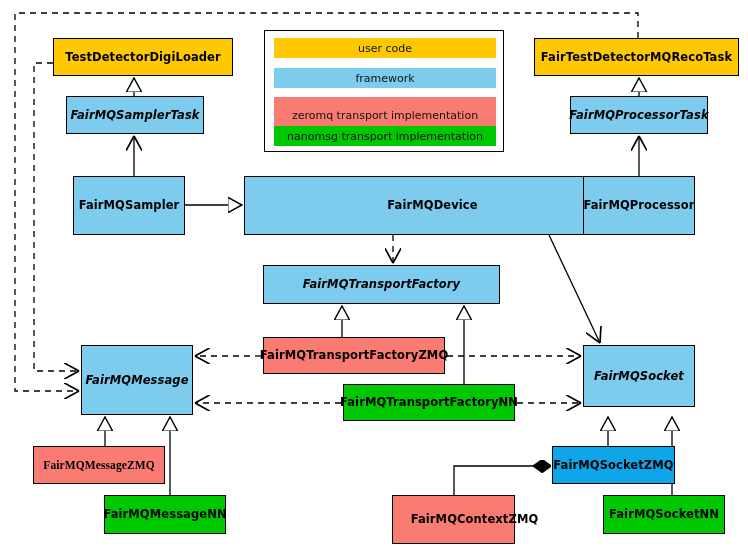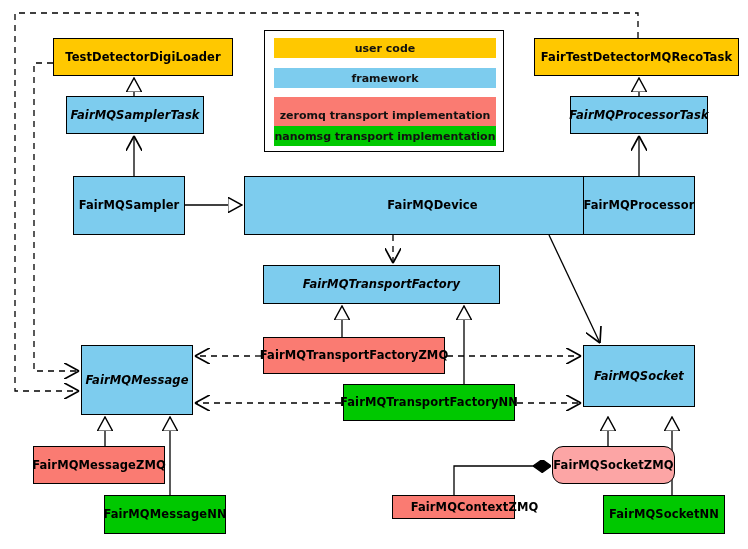--- a/index.html
+++ b/index.html
@@ -3,21 +3,21 @@
 <meta charset="utf-8">
 <style>
   html,body{margin:0;padding:0;background:#ffffff;}
   body{width:748px;height:549px;overflow:hidden;font-family:"DejaVu Sans",sans-serif;}
   #diagram{position:relative;width:748px;height:549px;background:#fff;}
   svg{position:absolute;left:0;top:0;}
   .node{position:absolute;box-sizing:border-box;border:1.4px solid #000;display:flex;align-items:center;justify-content:center;text-align:center;}
   .node span{font-size:11.5px;font-weight:bold;color:#000;line-height:1.1;letter-spacing:.1px;}
   .node.italic span{font-style:italic;}
   .legend-box{position:absolute;box-sizing:border-box;border:1.5px solid #000;background:#fff;}
-  .legend-row{position:absolute;display:flex;align-items:center;justify-content:center;font-weight:bold;}
+  .legend-row{position:absolute;display:flex;align-items:center;justify-content:center;}
   .legend-row span{font-size:11px;color:#111;font-family:"DejaVu Sans",sans-serif;}
 </style>
 </head>
 <body>
 
 <div id="diagram">
 
   <svg width="748" height="549">
     <defs>
       <marker id="hollowTri" viewBox="0 0 12 12" refX="11" refY="6" markerWidth="12" markerHeight="12" orient="auto-start-reverse">
@@ -121,29 +121,29 @@
   </div>
   <div class="node" style="left:343px;top:384px;width:172px;height:37px;background:#00C800;">
     <span>FairMQTransportFactoryNN</span>
   </div>
   <div class="node italic" style="left:81px;top:345px;width:112px;height:70px;background:#7DCCEE;">
     <span>FairMQMessage</span>
   </div>
   <div class="node italic" style="left:583px;top:345px;width:112px;height:62px;background:#7DCCEE;">
     <span>FairMQSocket</span>
   </div>
-  <div class="node" style="left:33px;top:446px;width:132px;height:38px;background:#FA7B72;">
+  <div class="node" style="left:33px;top:446px;width:132px;height:38px;background:#FA7B72;font-family:Liberation Serif, serif;">
     <span>FairMQMessageZMQ</span>
   </div>
   <div class="node" style="left:104px;top:495px;width:122px;height:39px;background:#00C800;">
     <span>FairMQMessageNN</span>
   </div>
-  <div class="node" style="left:552px;top:446px;width:123px;height:38px;background:#fca5a5;border-radius:11px;">
+  <div class="node" style="left:552px;top:446px;width:123px;height:38px;background:#0ea5e9;">
     <span>FairMQSocketZMQ</span>
   </div>
-  <div class="node" style="left:392px;top:495px;width:123px;height:24px;background:#FA7B72;padding-left:42px;">
+  <div class="node" style="left:392px;top:495px;width:123px;height:49px;background:#FA7B72;padding-left:42px;">
     <span>FairMQContextZMQ</span>
   </div>
   <div class="node" style="left:603px;top:495px;width:122px;height:39px;background:#00C800;">
     <span>FairMQSocketNN</span>
   </div>
 
 </div>
 
 </body></html>

